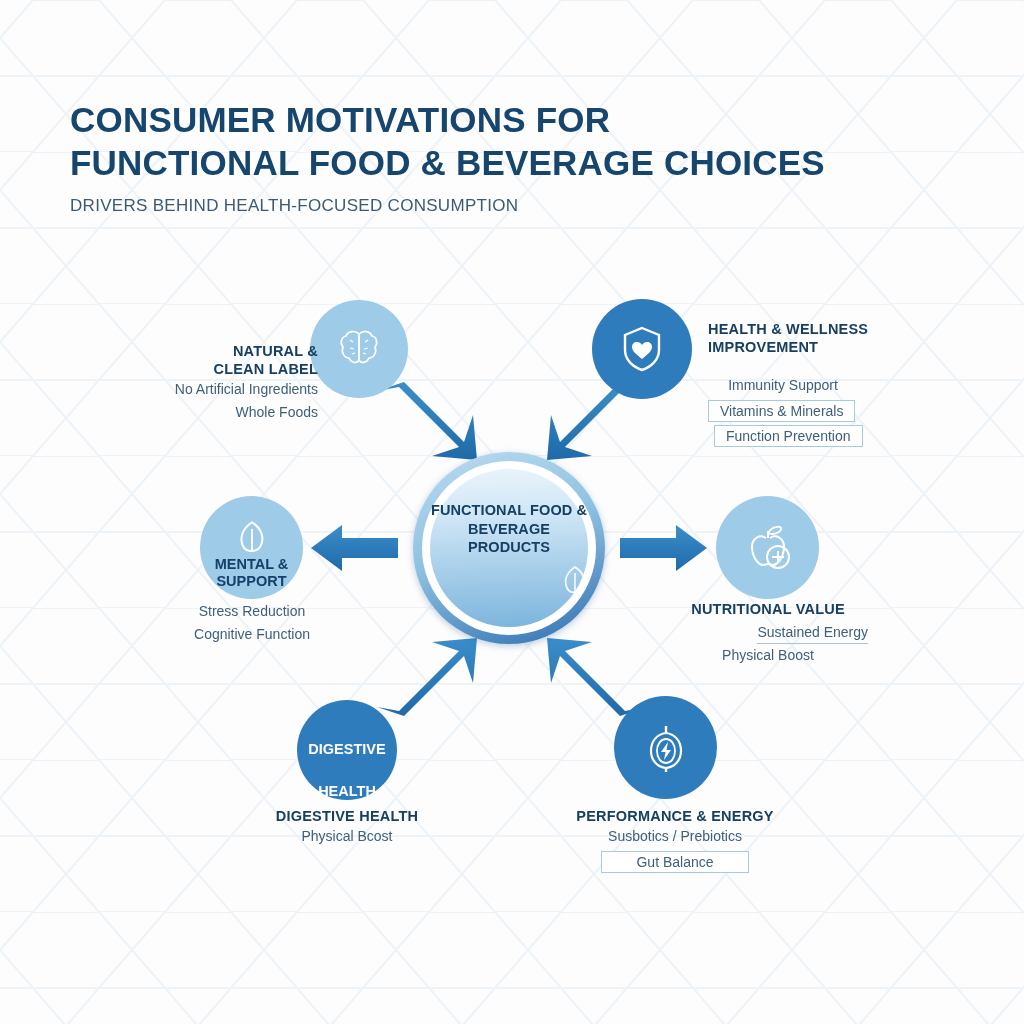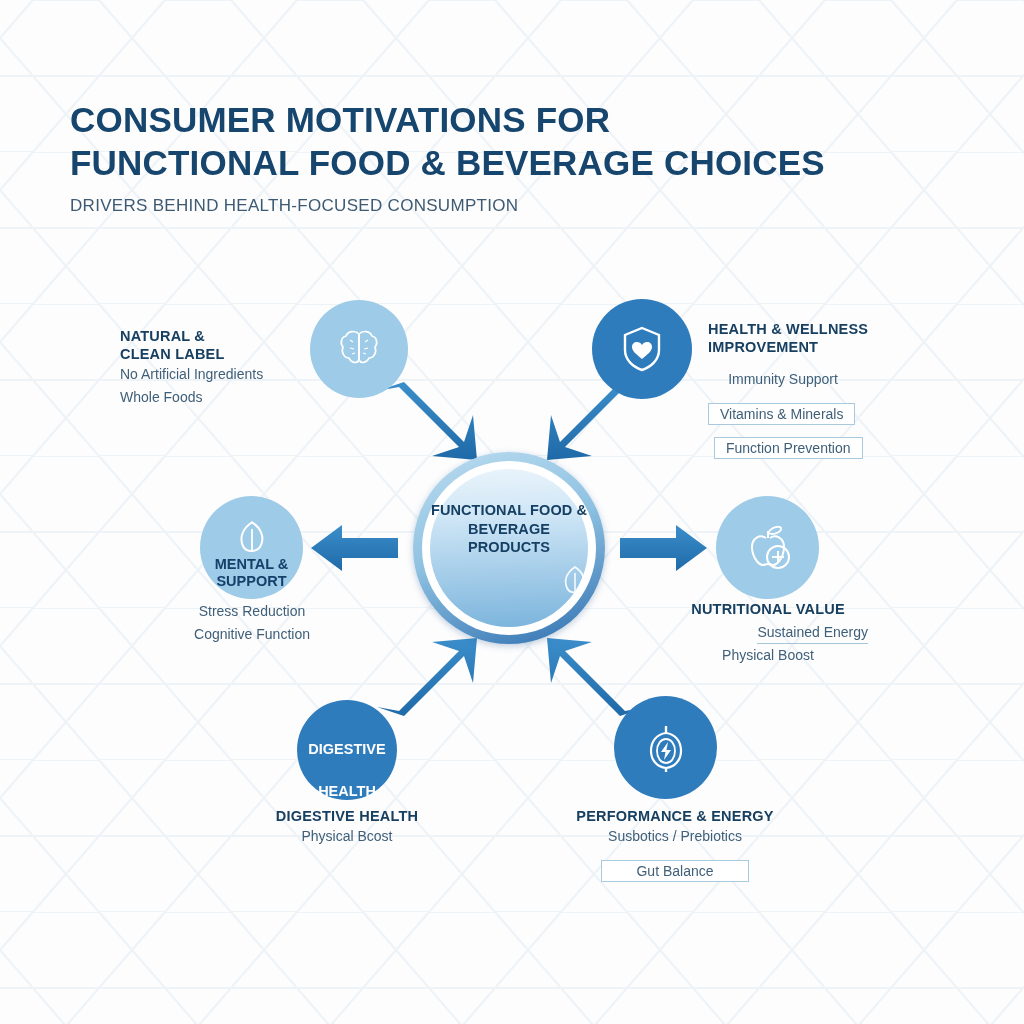--- a/index.html
+++ b/index.html
@@ -119,24 +119,24 @@
     display: inline-block;
     line-height: 21px;
   }
   .chip {
     display: inline-block;
     border: 1px solid #a9cade;
     background: #ffffff;
     color: #3f5f78;
     font-size: 14px;
     padding: 2px 11px;
-    margin-top: 12px;
-    white-space: nowrap;
-  }
-  .ta-r { text-align: left; }
+    margin-top: 3px;
+    white-space: nowrap;
+  }
+  .ta-r { text-align: right; margin-top: 15px; }
   .ta-c { text-align: center; }
   .ta-l { text-align: left; }
 
   #arrows { position: absolute; inset: 0; pointer-events: none; }
 </style>
 </head>
 <body>
 
 <div id="canvas">
 
@@ -219,21 +219,21 @@
 
   <div class="node-circle dark" style="left:592px; top:299px; width:100px; height:100px;">
     <svg width="46" height="50" viewBox="0 0 46 50">
       <path d="M23 4 L40 11 L40 26 C40 36 32 43 23 46 C14 43 6 36 6 26 L6 11 Z" fill="none" stroke="#ffffff" stroke-width="2.4"></path>
       <path d="M23 35 C17 30 13 27 13 23 C13 20 15 18 18 18 C20 18 22 19 23 21 C24 19 26 18 28 18 C31 18 33 20 33 23 C33 27 29 30 23 35 Z" fill="#ffffff"></path>
     </svg>
   </div>
   <div class="node-text ta-l" style="left:708px; top:320px; width:220px;">
     <div class="node-head">HEALTH &amp; WELLNESS</div>
     <div class="node-head">IMPROVEMENT</div>
-    <div class="node-sub" style="margin-top:12px; text-align:center; width:150px;">Immunity Support</div>
+    <div class="node-sub" style="margin-top:18px; text-align:center; width:150px;">Immunity Support</div>
     <div style="text-align:left;">
       <span class="chip">Vitamins &amp; Minerals</span>
     </div>
     <div style="text-align:left; margin-left:6px;">
       <span class="chip">Function Prevention</span>
     </div>
   </div>
 
   <div class="node-circle light" style="left:200px; top:496px; width:103px; height:103px; justify-content:center; padding-top:14px; box-sizing:border-box;">
     <svg width="30" height="34" viewBox="0 0 26 30" style="margin-bottom:2px;">

